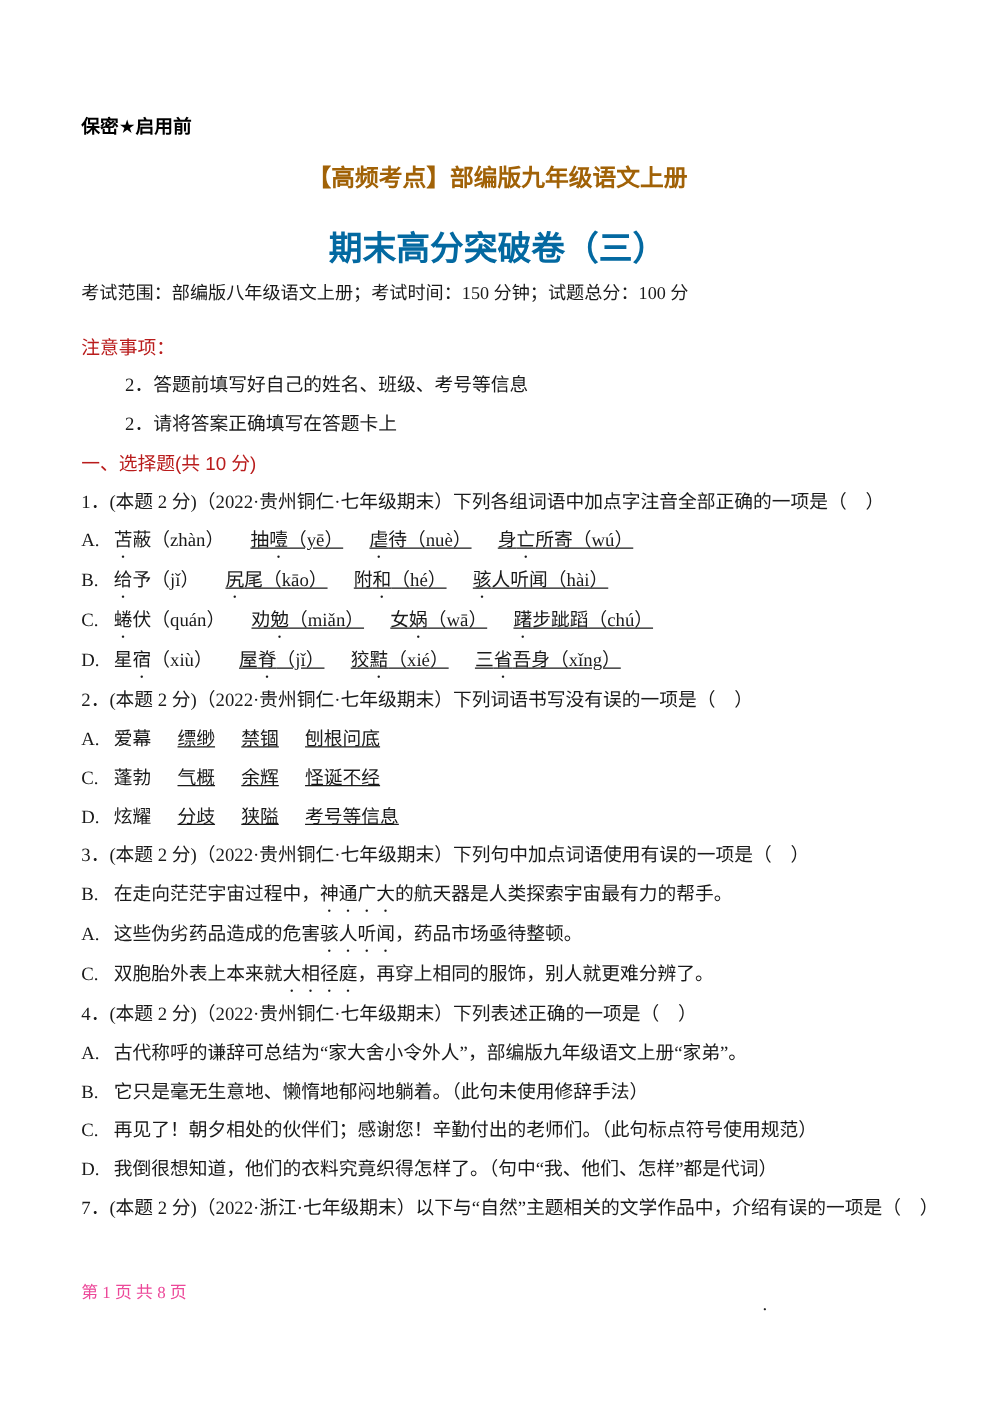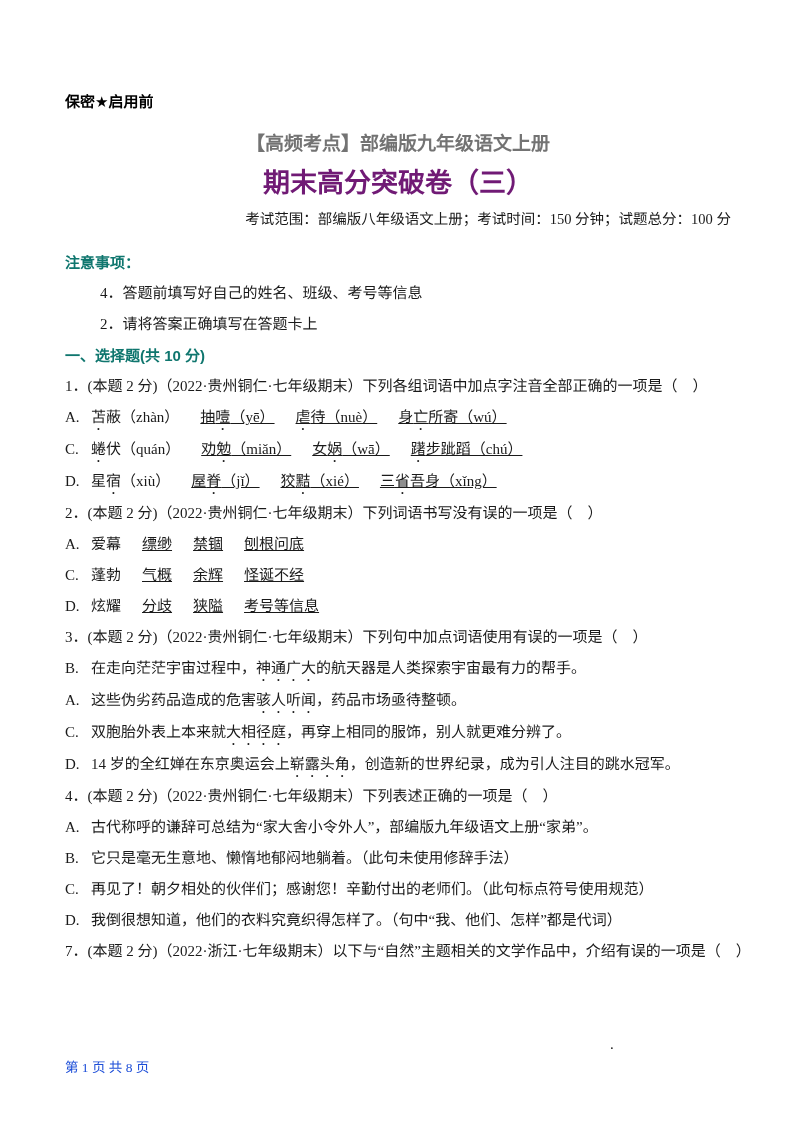--- a/index.html
+++ b/index.html
@@ -13,87 +13,87 @@
     overflow:hidden;
     box-sizing:border-box;
     padding:93px 62px 0 65px;
   }
   .secrecy{
     font-family:"Liberation Sans","DejaVu Sans",sans-serif;
     font-weight:700;font-size:15px;color:#000;line-height:17px;
   }
   .series-title{
     text-align:center;font-weight:700;font-size:19px;line-height:26px;
-    margin-top:21px;color:#737373;
+    margin-top:21px;color:#a16207;
     font-family:"Liberation Sans","DejaVu Sans",sans-serif;
   }
   .exam-title{
     text-align:center;font-weight:700;font-size:27px;line-height:36px;
-    margin:8px 0 0 0;color:#701a75;
+    margin:24px 0 0 0;color:#0369a1;
     font-family:"Liberation Sans","DejaVu Sans",sans-serif;
   }
   .exam-info{
-    text-align:right;font-size:14.5px;line-height:20px;margin-top:8px;
+    text-align:left;font-size:14.5px;line-height:20px;margin-top:8px;
   }
   .body-flow{margin-top:18px;}
   .line{
     min-height:31px;line-height:31px;white-space:nowrap;
   }
   .bold-line{
-    font-weight:700;color:#0f766e;
+    font-weight:400;color:#b91c1c;
     font-family:"Liberation Sans","DejaVu Sans",sans-serif;
   }
   .notice-item{padding-left:35px;}
   .opt-label{display:inline-block;min-width:26px;}
   .word + .word{margin-left:21px;text-decoration:underline;}
   .dotted{
     -webkit-text-emphasis:filled dot;
     -webkit-text-emphasis-position:under right;
     text-emphasis:filled dot;
     text-emphasis-position:under right;
   }
   .footer{
-    position:absolute;left:65px;top:1056px;
-    font-size:13.5px;color:#1d4ed8;
+    position:absolute;left:65px;top:1022px;
+    font-size:13.5px;color:#ec4899;
   }
   .stray-dot{
     position:absolute;left:610px;top:1036px;
     font-size:15px;color:#222;
   }
 </style>
 </head>
 <body>
 
 <div class="page">
   <div class="secrecy">保密★启用前</div>
   <div class="series-title">【高频考点】部编版九年级语文上册</div>
   <h1 class="exam-title">期末高分突破卷（三）</h1>
   <div class="exam-info">考试范围：部编版八年级语文上册；考试时间：150 分钟；试题总分：100 分</div>
 
   <div class="body-flow">
     <div class="line bold-line">注意事项：</div>
     <div id="notice-items">
-        <div class="line notice-item">4．答题前填写好自己的姓名、班级、考号等信息</div>
+        <div class="line notice-item">2．答题前填写好自己的姓名、班级、考号等信息</div>
         <div class="line notice-item">2．请将答案正确填写在答题卡上</div>
       </div>
     <div class="line bold-line">一、选择题(共 10 分)</div>
     <div id="questions">
         <div class="line stem">1．(本题 2 分)（2022·贵州铜仁·七年级期末）下列各组词语中加点字注音全部正确的一项是（　）</div>
         <div class="line option"><span class="opt-label">A.</span><span class="word"><span class="dotted">苫</span><span>蔽（zhàn）</span></span><span class="word"><span>抽</span><span class="dotted">噎</span><span>（yē）</span></span><span class="word"><span class="dotted">虐</span><span>待（nuè）</span></span><span class="word"><span>身</span><span class="dotted">亡</span><span>所寄（wú）</span></span></div>
+        <div class="line option"><span class="opt-label">B.</span><span class="word"><span class="dotted">给</span><span>予（jǐ）</span></span><span class="word"><span class="dotted">尻</span><span>尾（kāo）</span></span><span class="word"><span>附</span><span class="dotted">和</span><span>（hé）</span></span><span class="word"><span class="dotted">骇</span><span>人听闻（hài）</span></span></div>
         <div class="line option"><span class="opt-label">C.</span><span class="word"><span class="dotted">蜷</span><span>伏（quán）</span></span><span class="word"><span>劝</span><span class="dotted">勉</span><span>（miǎn）</span></span><span class="word"><span>女</span><span class="dotted">娲</span><span>（wā）</span></span><span class="word"><span class="dotted">躇</span><span>步跐蹈（chú）</span></span></div>
         <div class="line option"><span class="opt-label">D.</span><span class="word"><span>星</span><span class="dotted">宿</span><span>（xiù）</span></span><span class="word"><span>屋</span><span class="dotted">脊</span><span>（jǐ）</span></span><span class="word"><span>狡</span><span class="dotted">黠</span><span>（xié）</span></span><span class="word"><span>三</span><span class="dotted">省</span><span>吾身（xǐng）</span></span></div>
         <div class="line stem">2．(本题 2 分)（2022·贵州铜仁·七年级期末）下列词语书写没有误的一项是（　）</div>
         <div class="line option"><span class="opt-label">A.</span><span class="word"><span>爱幕</span></span><span class="word"><span>缥缈</span></span><span class="word"><span>禁锢</span></span><span class="word"><span>刨根问底</span></span></div>
         <div class="line option"><span class="opt-label">C.</span><span class="word"><span>蓬勃</span></span><span class="word"><span>气概</span></span><span class="word"><span>余辉</span></span><span class="word"><span>怪诞不经</span></span></div>
         <div class="line option"><span class="opt-label">D.</span><span class="word"><span>炫耀</span></span><span class="word"><span>分歧</span></span><span class="word"><span>狭隘</span></span><span class="word"><span>考号等信息</span></span></div>
         <div class="line stem">3．(本题 2 分)（2022·贵州铜仁·七年级期末）下列句中加点词语使用有误的一项是（　）</div>
         <div class="line option"><span class="opt-label">B.</span><span class="word"><span>在走向茫茫宇宙过程中，</span><span class="dotted">神通广大</span><span>的航天器是人类探索宇宙最有力的帮手。</span></span></div>
         <div class="line option"><span class="opt-label">A.</span><span class="word"><span>这些伪劣药品造成的危害</span><span class="dotted">骇人听闻</span><span>，药品市场亟待整顿。</span></span></div>
         <div class="line option"><span class="opt-label">C.</span><span class="word"><span>双胞胎外表上本来就</span><span class="dotted">大相径庭</span><span>，再穿上相同的服饰，别人就更难分辨了。</span></span></div>
-        <div class="line option"><span class="opt-label">D.</span><span class="word"><span>14 岁的全红婵在东京奥运会上</span><span class="dotted">崭露头角</span><span>，创造新的世界纪录，成为引人注目的跳水冠军。</span></span></div>
         <div class="line stem">4．(本题 2 分)（2022·贵州铜仁·七年级期末）下列表述正确的一项是（　）</div>
         <div class="line option"><span class="opt-label">A.</span><span class="word"><span>古代称呼的谦辞可总结为“家大舍小令外人”，部编版九年级语文上册“家弟”。</span></span></div>
         <div class="line option"><span class="opt-label">B.</span><span class="word"><span>它只是毫无生意地、懒惰地郁闷地躺着。（此句未使用修辞手法）</span></span></div>
         <div class="line option"><span class="opt-label">C.</span><span class="word"><span>再见了！朝夕相处的伙伴们；感谢您！辛勤付出的老师们。（此句标点符号使用规范）</span></span></div>
         <div class="line option"><span class="opt-label">D.</span><span class="word"><span>我倒很想知道，他们的衣料究竟织得怎样了。（句中“我、他们、怎样”都是代词）</span></span></div>
         <div class="line stem">7．(本题 2 分)（2022·浙江·七年级期末）以下与“自然”主题相关的文学作品中，介绍有误的一项是（　）</div>
       </div>
   </div>
 
   <div class="footer">

